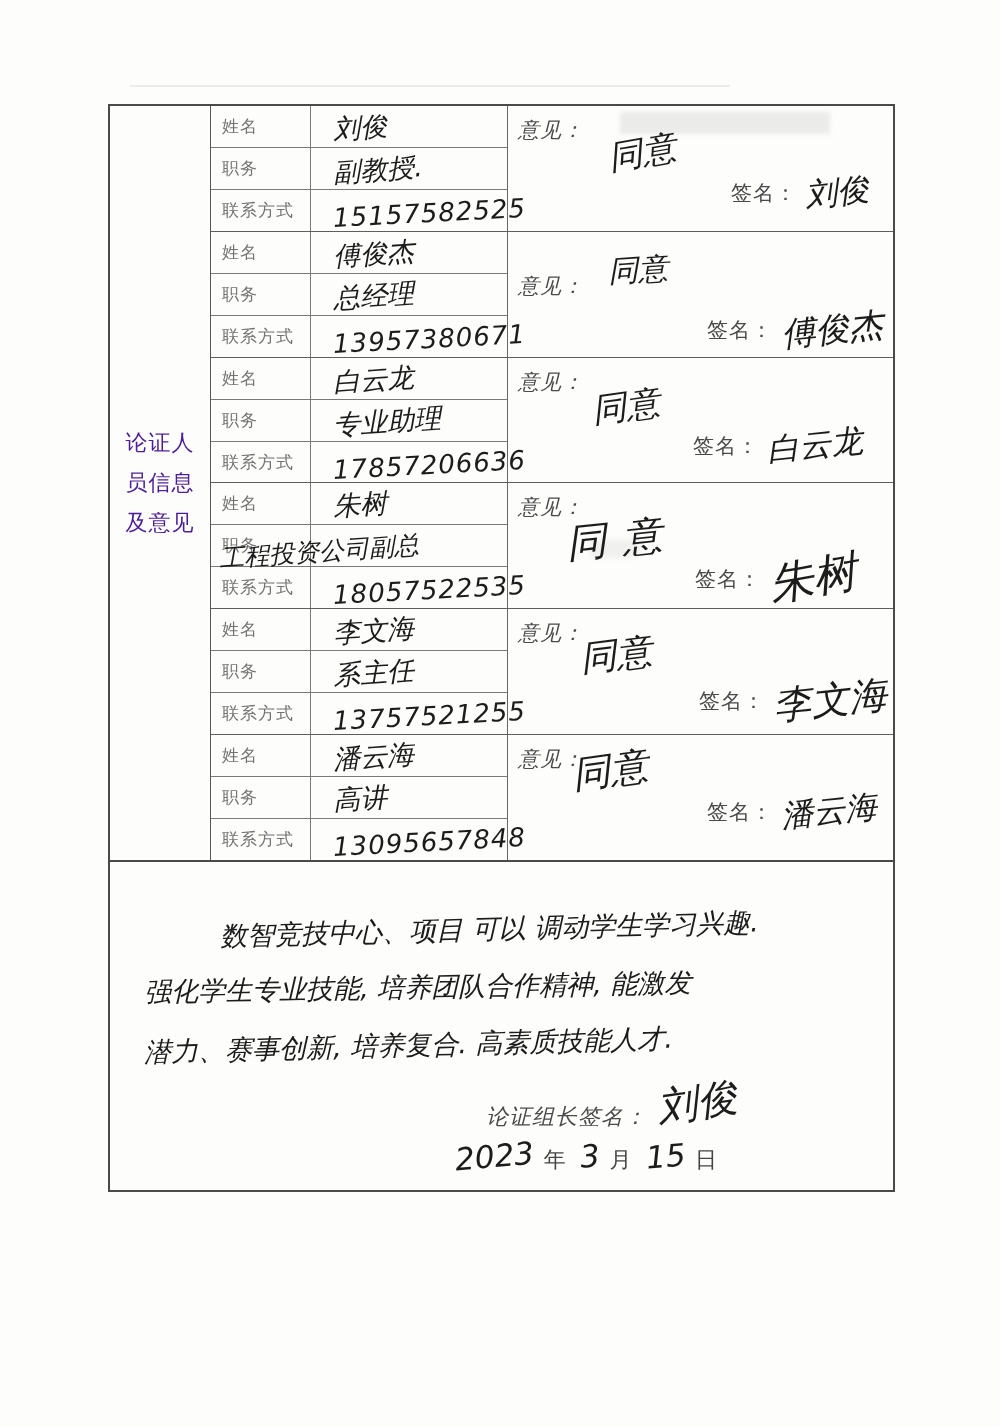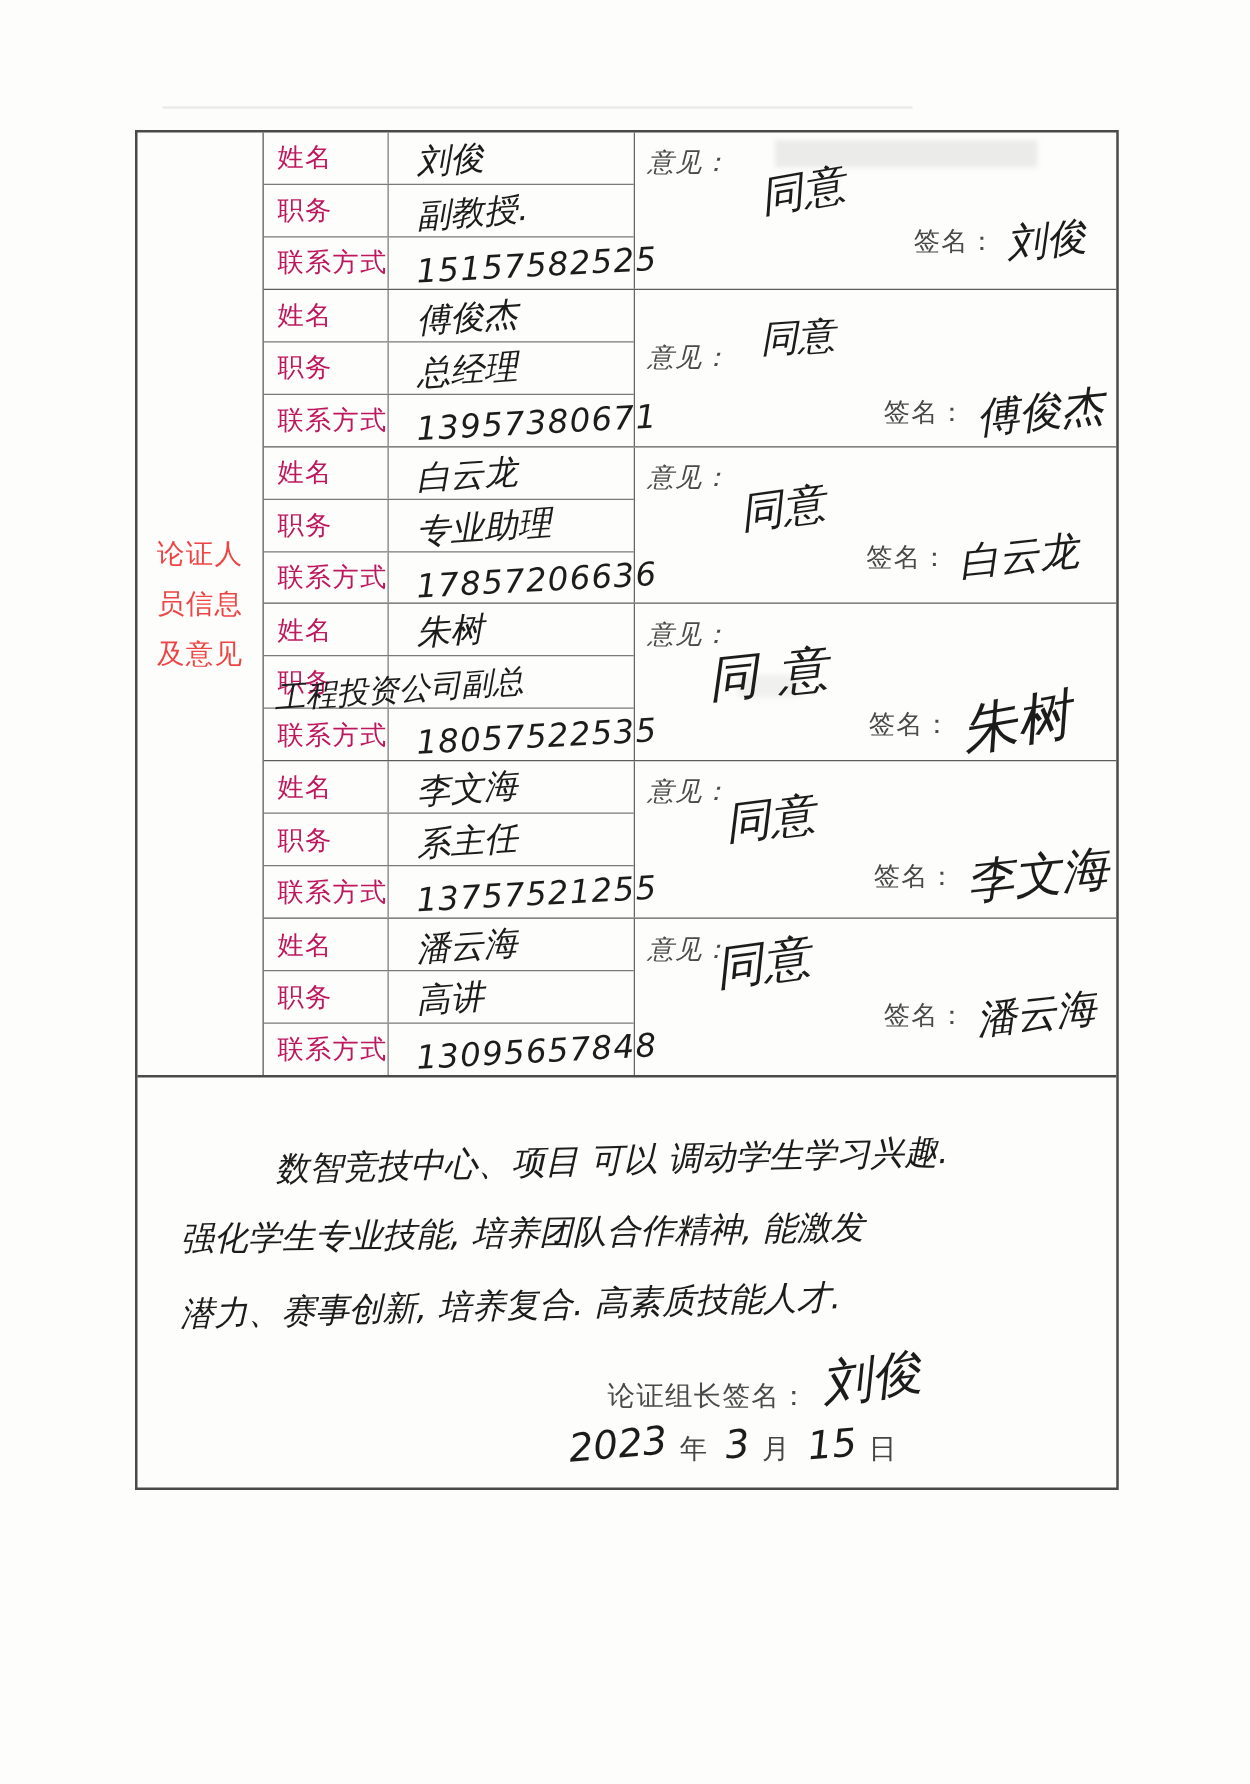--- a/index.html
+++ b/index.html
@@ -14,32 +14,32 @@
 
   .form-table {
     position:absolute; left:108px; top:104px; width:787px; height:1088px;
     border:2px solid #4a4a4a; box-sizing:border-box;
     display:flex; flex-direction:column;
   }
   .persons-section { height:756px; display:flex; border-bottom:2px solid #4a4a4a; box-sizing:border-box; }
   .row-header {
     width:101px; border-right:1.5px solid #555; box-sizing:border-box;
     display:flex; flex-direction:column; justify-content:center; align-items:center;
-    font-size:22px; line-height:40px; letter-spacing:1px; color:#ef4444;
+    font-size:22px; line-height:40px; letter-spacing:1px; color:#4c1d95;
   }
   .persons-list { flex:1; display:flex; flex-direction:column; }
   .person-block { flex:1; display:flex; border-bottom:1px solid #5e5e5e; box-sizing:border-box; }
   .person-block:last-child { border-bottom:none; }
   .fields { width:297px; display:flex; flex-direction:column; border-right:1px solid #666; box-sizing:border-box; }
   .frow { flex:1; display:flex; border-bottom:1px solid #7a7a7a; box-sizing:border-box; }
   .frow:last-child { border-bottom:none; }
   .flabel {
     width:100px; border-right:1px solid #7a7a7a; box-sizing:border-box;
     display:flex; align-items:center; padding-left:11px;
-    font-size:21px; color:#be185d; letter-spacing:1px; white-space:nowrap;
+    font-size:17px; color:#737373; letter-spacing:1px; white-space:nowrap;
   }
   .fvalue { flex:1; position:relative; overflow:visible; }
 
   
   .hw {
     font-family:"DejaVu Sans",sans-serif; font-style:italic;
     color:#1c1c1c; white-space:nowrap;
   }
   .fvalue .hw { position:absolute; left:22px; top:4px; font-size:27px; transform:rotate(-4deg); }
   .fvalue .hw.phone { font-size:26px; letter-spacing:1px; top:8px; transform:rotate(-3deg); }
@@ -287,21 +287,21 @@
 
       </div>
     </div>
 
     <div class="conclusion-section">
       <div class="conclusion-body">
         <div class="c-line hw first" style="transform:rotate(-1.5deg);">数智竞技中心、项目 可以 调动学生学习兴趣.</div>
         <div class="c-line hw" style="transform:rotate(-1deg);">强化学生专业技能, 培养团队合作精神, 能激发</div>
         <div class="c-line hw" style="transform:rotate(-1.5deg);">潜力、赛事创新, 培养复合. 高素质技能人才.</div>
         <div class="leader-row">
-          <span class="plabel" style="font-size:22px;">论证组长签名：</span>
+          <span class="plabel" style="font-size:22px;font-style:italic;">论证组长签名：</span>
           <span class="hw leader-sig">刘俊</span>
         </div>
         <div class="date-row">
           <span class="hw date-hw">2023</span>
           <span class="date-print">年</span>
           <span class="hw date-hw">3</span>
           <span class="date-print">月</span>
           <span class="hw date-hw">15</span>
           <span class="date-print">日</span>
         </div>

